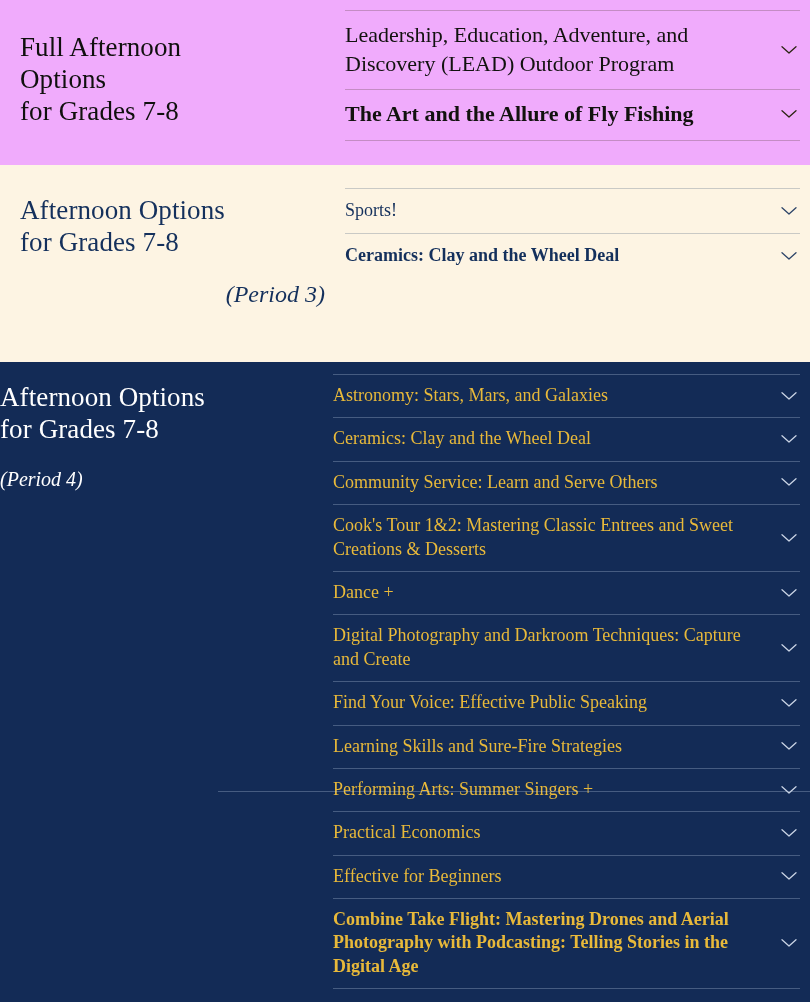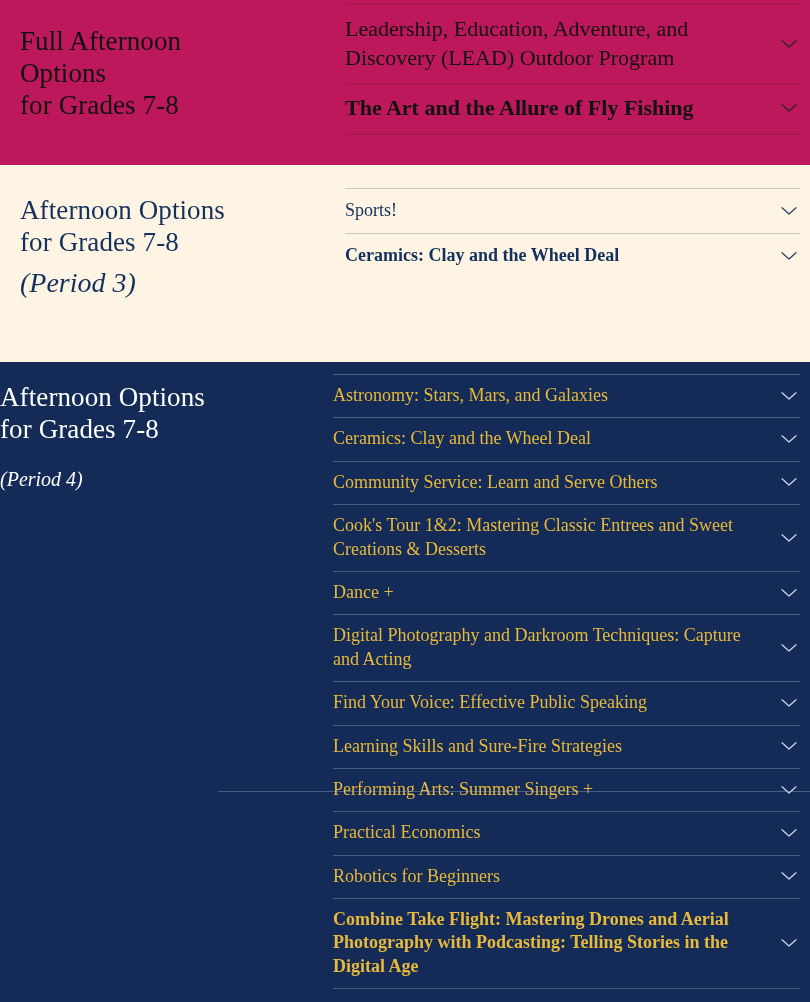--- a/index.html
+++ b/index.html
@@ -80,23 +80,23 @@
     width: 22px;
     height: 16px;
     display: inline-flex;
     align-items: center;
     justify-content: center;
   }
   .chevron svg { display: block; }
 
   
   .sec-yellow {
-    background: #be185d;
+    background: #f0abfc;
     height: 165px;
-    padding-top: 4px;
+    padding-top: 10px;
   }
   .sec-yellow .section-heading-col {
     width: 345px;
     padding: 22px 20px 0 20px;
   }
   .sec-yellow .section-title {
     color: #10100E;
     font-size: 27px;
     line-height: 1.18;
   }
@@ -124,22 +124,23 @@
     width: 345px;
     padding: 30px 20px 0 20px;
   }
   .sec-cream .section-title {
     color: #14305C;
     font-size: 27px;
     line-height: 1.18;
   }
   .sec-cream .section-subtitle {
     color: #14305C;
-    font-size: 28px;
-    margin-top: 8px;
+    font-size: 24px;
+    margin-top: 22px;
+    text-align: right;
   }
   .sec-cream .section-list-col {
     padding: 23px 10px 0 0;
   }
   .sec-cream .accordion-item {
     border-top-color: rgba(20,48,92,0.22);
     padding: 10px 0 11px 0;
   }
   .sec-cream .accordion-item:last-child {
     border-bottom: none;
@@ -309,21 +310,21 @@
         <div class="accordion-item">
           <span class="accordion-label">Dance +</span>
           <span class="chevron">
             <svg width="16" height="10" viewBox="0 0 16 10" fill="none" stroke-width="1.3" stroke-linecap="round" stroke-linejoin="round">
                 <path d="M1 1.8 L8 8 L15 1.8"></path>
               </svg>
           </span>
         </div>
 
         <div class="accordion-item">
-          <span class="accordion-label">Digital Photography and Darkroom Techniques: Capture and Acting</span>
+          <span class="accordion-label">Digital Photography and Darkroom Techniques: Capture and Create</span>
           <span class="chevron">
             <svg width="16" height="10" viewBox="0 0 16 10" fill="none" stroke-width="1.3" stroke-linecap="round" stroke-linejoin="round">
                 <path d="M1 1.8 L8 8 L15 1.8"></path>
               </svg>
           </span>
         </div>
 
         <div class="accordion-item">
           <span class="accordion-label">Find Your Voice: Effective Public Speaking</span>
           <span class="chevron">
@@ -355,21 +356,21 @@
         <div class="accordion-item">
           <span class="accordion-label">Practical Economics</span>
           <span class="chevron">
             <svg width="16" height="10" viewBox="0 0 16 10" fill="none" stroke-width="1.3" stroke-linecap="round" stroke-linejoin="round">
                 <path d="M1 1.8 L8 8 L15 1.8"></path>
               </svg>
           </span>
         </div>
 
         <div class="accordion-item">
-          <span class="accordion-label">Robotics for Beginners</span>
+          <span class="accordion-label">Effective for Beginners</span>
           <span class="chevron">
             <svg width="16" height="10" viewBox="0 0 16 10" fill="none" stroke-width="1.3" stroke-linecap="round" stroke-linejoin="round">
                 <path d="M1 1.8 L8 8 L15 1.8"></path>
               </svg>
           </span>
         </div>
 
         <div class="accordion-item">
           <span class="accordion-label">Combine Take Flight: Mastering Drones and Aerial Photography with Podcasting: Telling Stories in the Digital Age</span>
           <span class="chevron">

